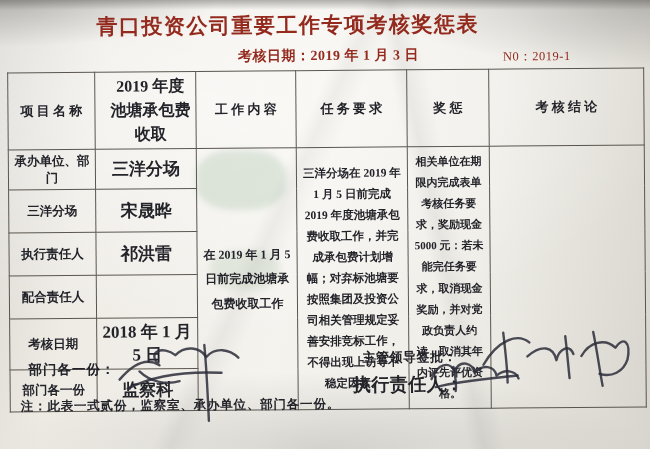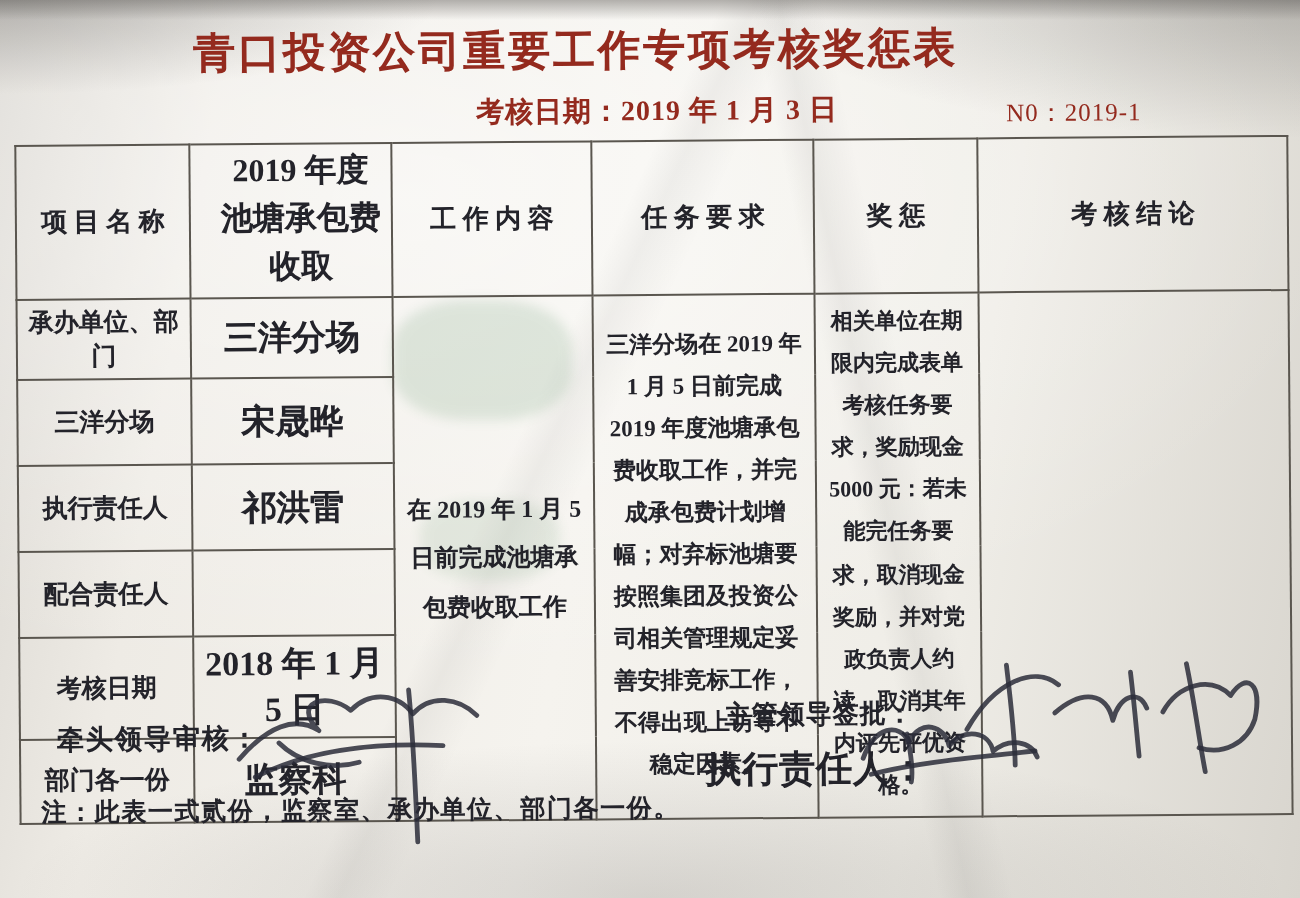--- a/index.html
+++ b/index.html
@@ -110,21 +110,21 @@
       <td class="lbl">考核日期</td>
       <td class="val">2018 年 1 月 5 日</td>
     </tr>
     <tr class="r6">
       <td class="lbl">部门各一份</td>
       <td class="val">监察科</td>
     </tr>
   </tbody>
     </table>
 
-  <div class="footer-label lead">牵头领导审核：</div>
+  <div class="footer-label lead">部门各一份：</div>
   <div class="footer-label super">主管领导签批：</div>
   <div class="footer-label exec">执行责任人：</div>
   <div class="footer-label note">注：此表一式贰份，监察室、承办单位、部门各一份。</div>
 
   <svg class="sig" style="left:108px;top:332px;" width="150" height="92" viewBox="0 0 150 92">
     <path d="M10,46 C24,30 38,24 50,32 C36,18 54,12 66,22 C76,12 90,14 97,24 C106,14 120,16 129,25"></path>
     <path d="M18,55 C44,42 76,38 112,40"></path>
     <path d="M95,12 C97,34 98,60 99,88"></path>
     <path d="M30,38 C40,48 56,52 70,48"></path>
   </svg>

